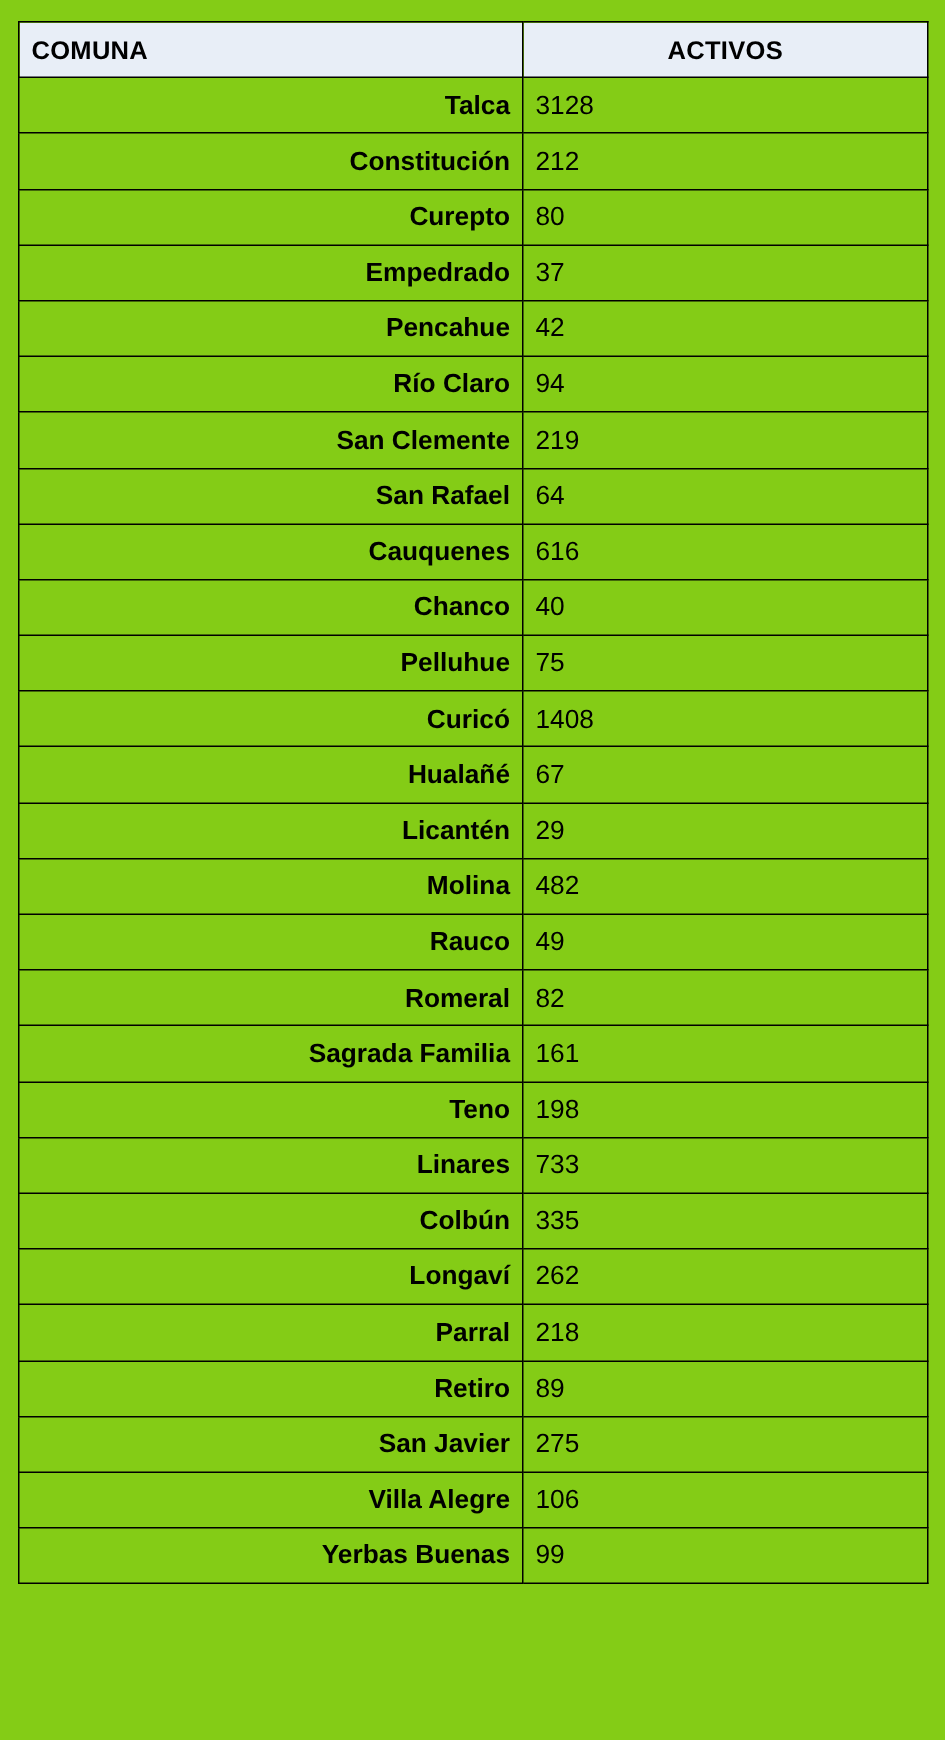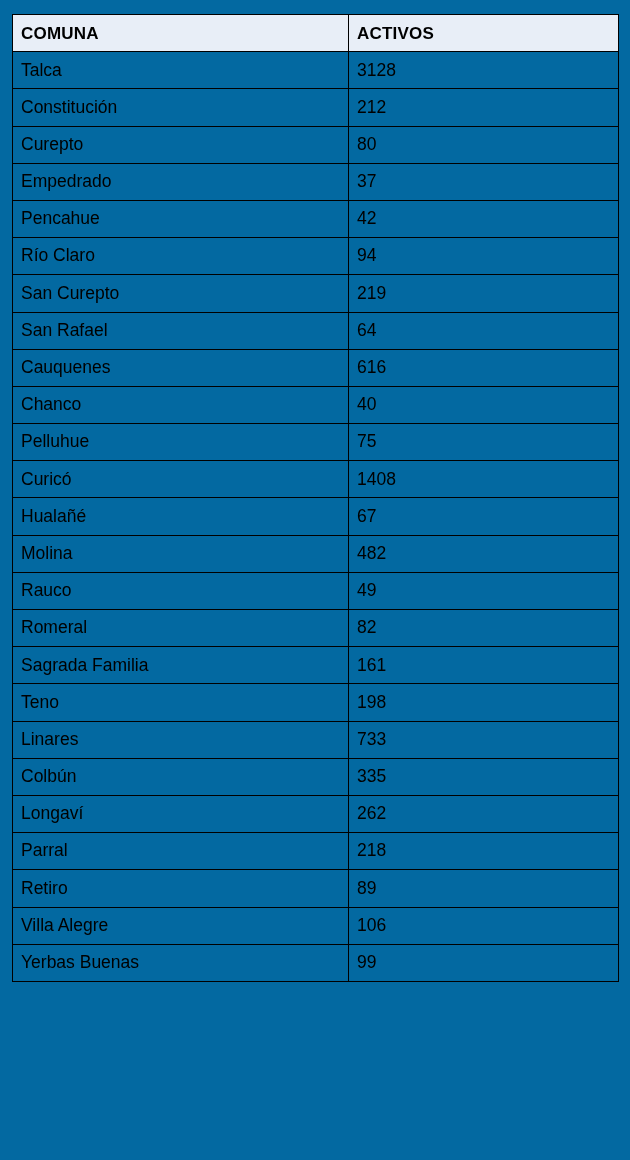--- a/index.html
+++ b/index.html
@@ -11,21 +11,21 @@
     width: 630px;
     height: 1160px;
     font-family: "Liberation Sans", sans-serif;
     -webkit-font-smoothing: antialiased;
   }
   .sheet {
     box-sizing: border-box;
     width: 630px;
     height: 1160px;
     padding: 14px 12px 12px 12px;
-    background: #0369a1;
+    background: #84cc16;
   }
   table.data-table {
     border-collapse: collapse;
     table-layout: fixed;
     width: 606px;
     font-size: 17.5px;
     color: #000000;
   }
   table.data-table col.col-comuna { width: 336px; }
   table.data-table col.col-activos { width: 270px; }
@@ -39,22 +39,22 @@
     overflow: hidden;
     white-space: nowrap;
   }
   table.data-table thead th {
     background: #e8eef7;
     font-weight: bold;
     font-size: 17px;
     letter-spacing: 0.2px;
   }
   th.h-comuna { text-align: left; }
-  th.h-activos { text-align: left; margin-left: 30px; }
-  td.c-name { text-align: left; }
+  th.h-activos { text-align: center; margin-left: 30px; }
+  td.c-name { text-align: right; font-weight: bold; }
   td.c-value { }
 </style>
 </head>
 <body>
 
 <div class="sheet">
   <table class="data-table">
     <colgroup>
       <col class="col-comuna">
       <col class="col-activos">
@@ -84,21 +84,21 @@
         </tr>
         <tr>
           <td class="c-name">Pencahue</td>
           <td class="c-value">42</td>
         </tr>
         <tr>
           <td class="c-name">Río Claro</td>
           <td class="c-value">94</td>
         </tr>
         <tr>
-          <td class="c-name">San Curepto</td>
+          <td class="c-name">San Clemente</td>
           <td class="c-value">219</td>
         </tr>
         <tr>
           <td class="c-name">San Rafael</td>
           <td class="c-value">64</td>
         </tr>
         <tr>
           <td class="c-name">Cauquenes</td>
           <td class="c-value">616</td>
         </tr>
@@ -110,20 +110,24 @@
           <td class="c-name">Pelluhue</td>
           <td class="c-value">75</td>
         </tr>
         <tr>
           <td class="c-name">Curicó</td>
           <td class="c-value">1408</td>
         </tr>
         <tr>
           <td class="c-name">Hualañé</td>
           <td class="c-value">67</td>
+        </tr>
+        <tr>
+          <td class="c-name">Licantén</td>
+          <td class="c-value">29</td>
         </tr>
         <tr>
           <td class="c-name">Molina</td>
           <td class="c-value">482</td>
         </tr>
         <tr>
           <td class="c-name">Rauco</td>
           <td class="c-value">49</td>
         </tr>
         <tr>
@@ -152,20 +156,24 @@
         </tr>
         <tr>
           <td class="c-name">Parral</td>
           <td class="c-value">218</td>
         </tr>
         <tr>
           <td class="c-name">Retiro</td>
           <td class="c-value">89</td>
         </tr>
         <tr>
+          <td class="c-name">San Javier</td>
+          <td class="c-value">275</td>
+        </tr>
+        <tr>
           <td class="c-name">Villa Alegre</td>
           <td class="c-value">106</td>
         </tr>
         <tr>
           <td class="c-name">Yerbas Buenas</td>
           <td class="c-value">99</td>
         </tr>
       </tbody>
   </table>
 </div>

